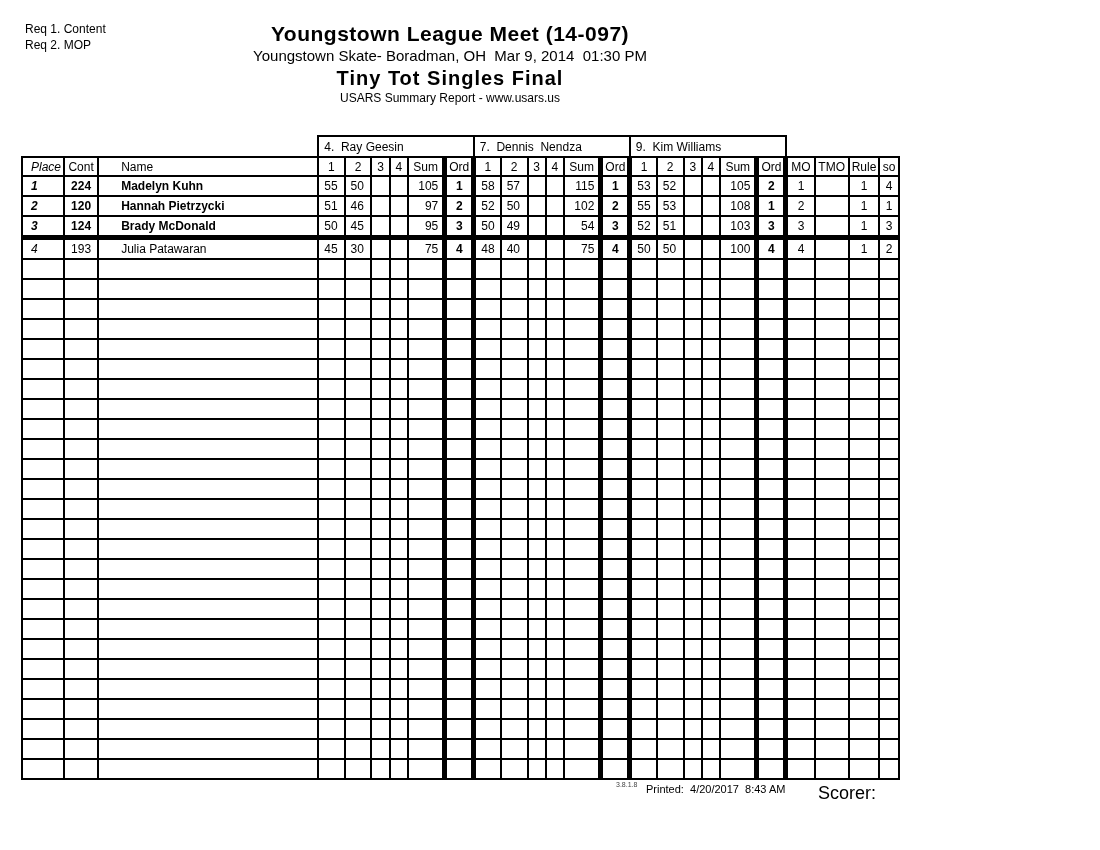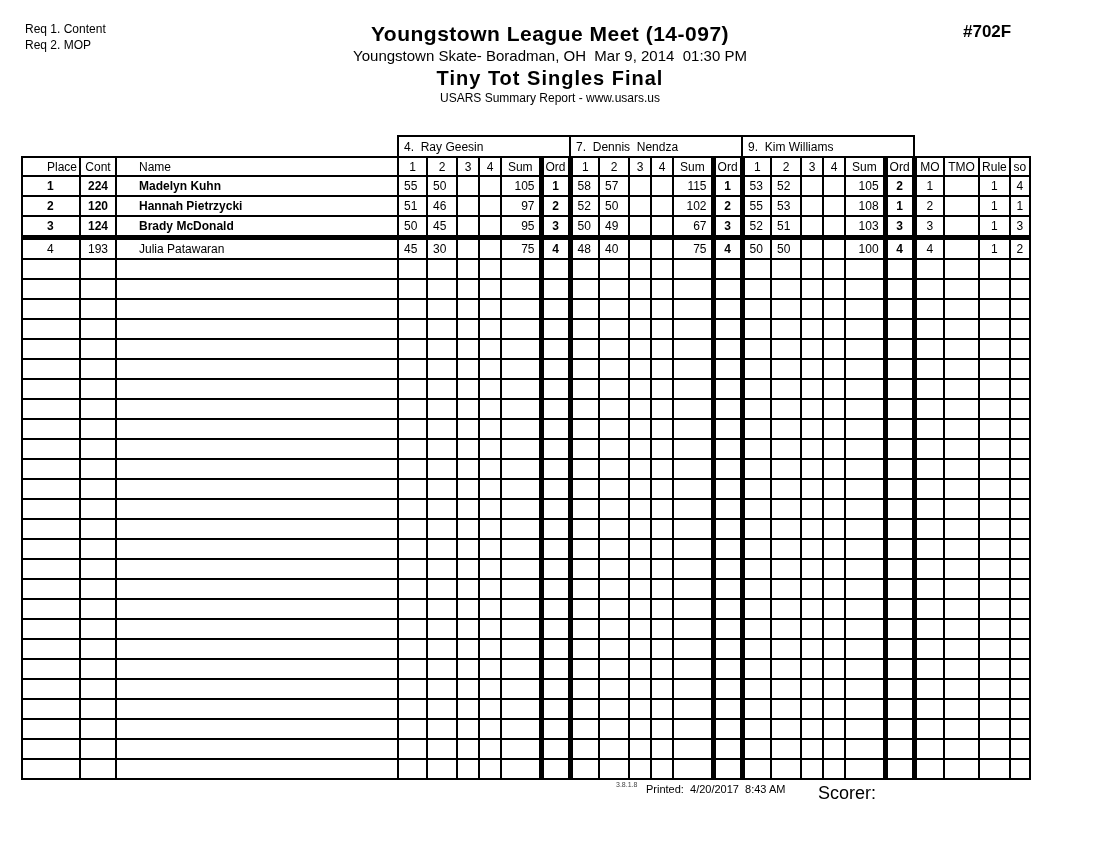--- a/index.html
+++ b/index.html
@@ -1,38 +1,38 @@
 <!DOCTYPE html>
 <html><head>
 <meta charset="utf-8">
 <style>
   html,body { margin:0; padding:0; background:#fff; }
   .page {
-    position:relative; width:1100px; height:850px; background:#ffffff;
+    position:relative; width:900px; height:850px; background:#ffffff;
     font-family:"Liberation Sans","DejaVu Sans",sans-serif; color:#000;
     overflow:hidden;
   }
   .req { position:absolute; left:25px; top:21px; font-size:12px; line-height:16px; white-space:pre; }
   .hcenter { position:absolute; left:0; right:0; text-align:center; white-space:pre; }
   .title    { top:22px; font-size:21px; font-weight:bold; letter-spacing:0.5px; }
   .subtitle { top:47px; font-size:15px; }
   .event    { top:67px; font-size:20px; font-weight:bold; letter-spacing:1px; }
   .report   { top:91px; font-size:12px; }
   .docnum { position:absolute; left:963px; top:22px; font-size:17px; font-weight:bold; }
 
   table.results { position:absolute; left:21px; top:135px; border-collapse:collapse; }
   td { border:2px solid #000; height:18px; font-size:12px; padding:0 2px;
        white-space:nowrap; overflow:hidden; vertical-align:middle; }
   tr.jrow td.jbox { height:19px; padding-left:5px; white-space:pre; font-size:12px; }
   td.spacer { border:none; }
   tr.hdr td { height:17px; }
   td.ord { border-left-width:5px; border-right-width:5px; text-align:center; font-weight:bold; }
   tr.hdr td.ord { font-weight:normal; }
   tr.thickB td { border-bottom-width:5px; }
-  td.place { padding-left:24px; }
+  td.place { padding-left:8px;font-style:italic; }
   td.name  { padding-left:22px; }
   td.score { padding-left:5px; }
   td.sum   { text-align:right; padding-right:4px; }
   td.ctr   { text-align:center; }
   td.bold  { font-weight:bold; }
 
   .footer-version { position:absolute; left:616px; top:781px; font-size:7px; color:#444; }
   .footer-printed { position:absolute; left:646px; top:783px; font-size:11px; white-space:pre; }
   .footer-scorer  { position:absolute; left:818px; top:783px; font-size:18px; }
 </style>
@@ -173,21 +173,21 @@
           <td class="score">50</td>
           <td class="score">45</td>
           <td class="score"></td>
           <td class="score"></td>
           <td class="sum">95</td>
           <td class="ord">3</td>
           <td class="score">50</td>
           <td class="score">49</td>
           <td class="score"></td>
           <td class="score"></td>
-          <td class="sum">67</td>
+          <td class="sum">54</td>
           <td class="ord">3</td>
           <td class="score">52</td>
           <td class="score">51</td>
           <td class="score"></td>
           <td class="score"></td>
           <td class="sum">103</td>
           <td class="ord">3</td>
           <td class="ctr">3</td>
           <td class="ctr"></td>
           <td class="ctr">1</td>

